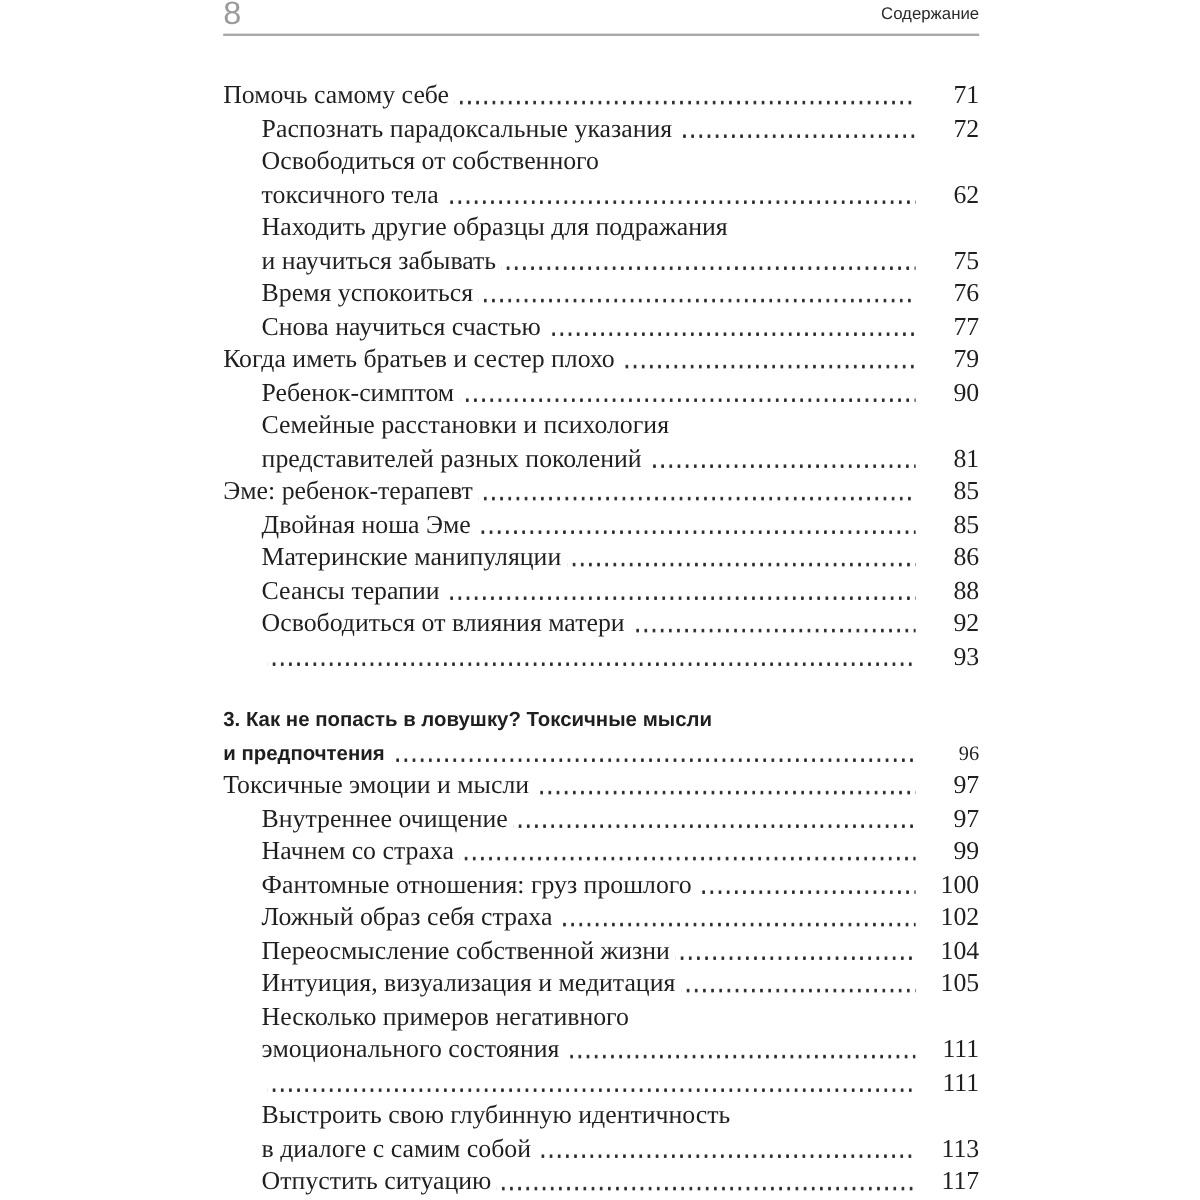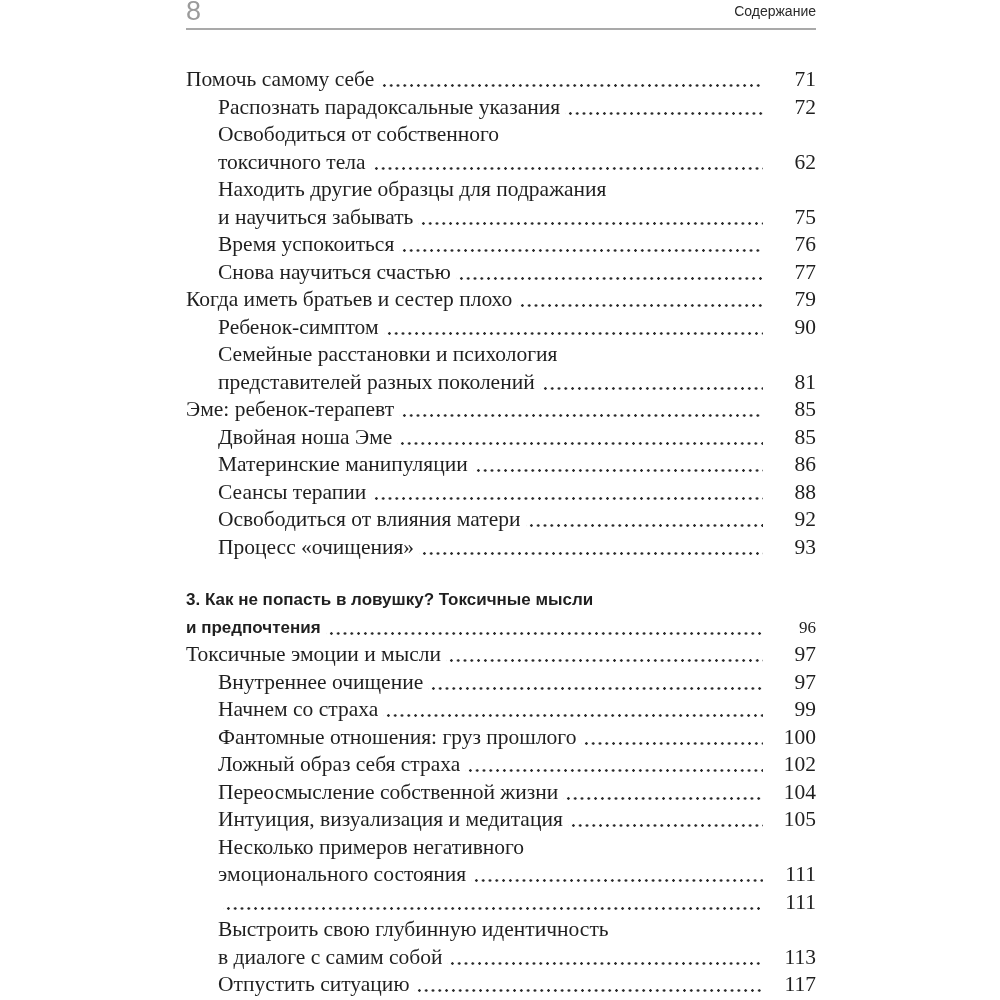--- a/index.html
+++ b/index.html
@@ -203,21 +203,20 @@
     <div></div>
     <div class="last-line">
       <span class="etext">Освободиться от влияния матери</span>
       <span class="leader"></span>
       <span class="epage">92</span>
     </div>
   </div>
       <div class="entry level-2">
     <div></div>
     <div class="last-line">
-      <span class="etext">Процесс «очищения»</span>
       <span class="leader"></span>
       <span class="epage">93</span>
     </div>
   </div>
       <div class="entry chapter space-before">
     <div>
           <div class="wrap-line">3. Как не попасть в ловушку? Токсичные мысли</div>
         </div>
     <div class="last-line">
       <span class="etext">и предпочтения</span>

